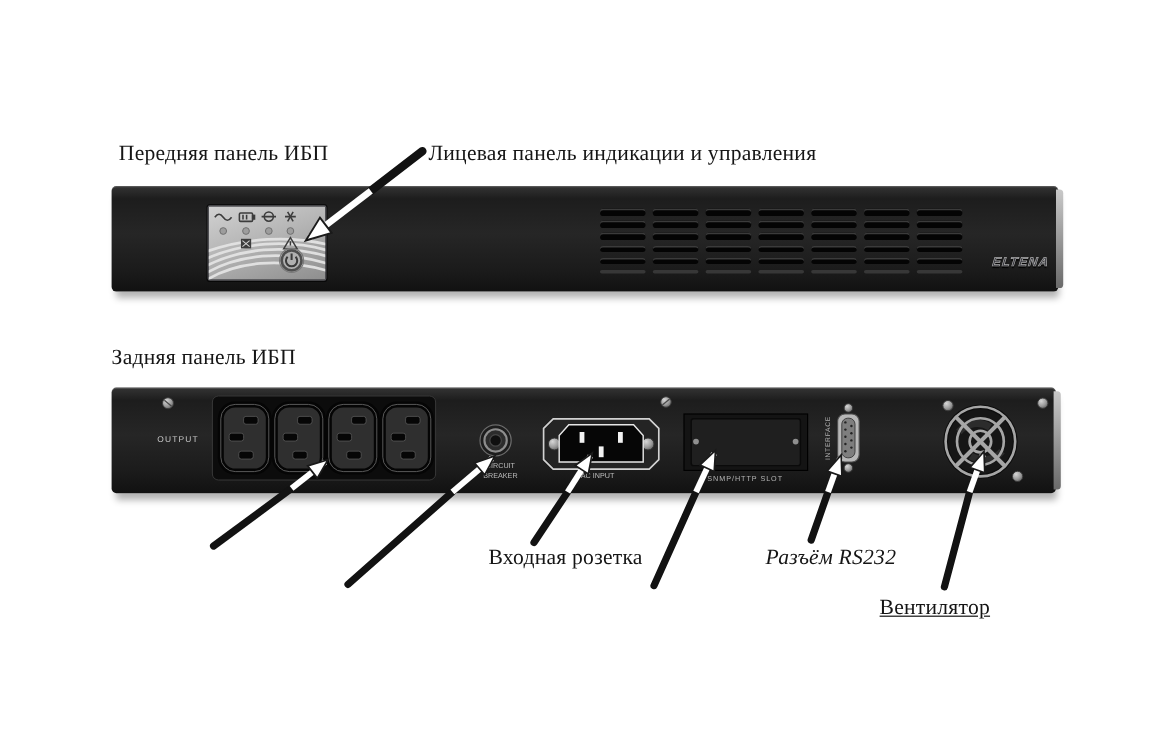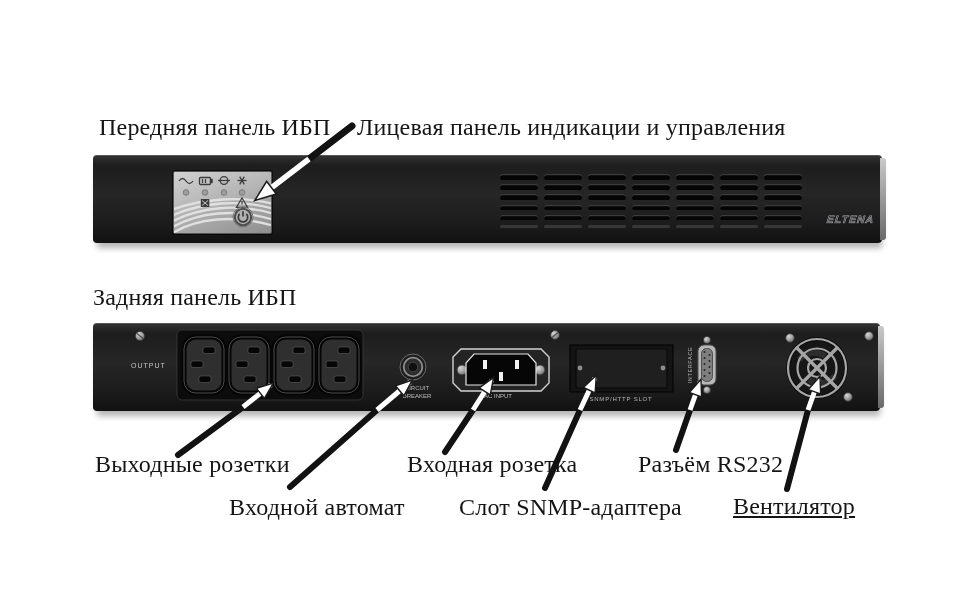--- a/index.html
+++ b/index.html
@@ -1,18 +1,18 @@
 <!DOCTYPE html>
 <html style="--label-text: #151515; --chassis-dark: #1e1e1e; --panel-face: #b3b3b3; --metal: #9e9e9e; --arrow-tail: #121212; --arrow-head: #ffffff;"><head>
 <meta charset="utf-8">
 <style>
   html,body{margin:0;padding:0;background:#ffffff;}
   .stage{position:relative;width:970px;height:608px;background:#fff;overflow:hidden;
          font-family:"Liberation Serif","DejaVu Serif",serif;}
-  .ru-label{position:absolute;font-size:24px;line-height:22px;color:var(--label-text,#151515);
+  .ru-label{position:absolute;font-size:18px;line-height:22px;color:var(--label-text,#151515);
             white-space:nowrap;letter-spacing:.2px;}
   
   .chassis{position:absolute;left:93px;width:789px;height:88px;border-radius:4px;
            background:linear-gradient(180deg,#343434 0%,#1d1d1d 12%,#262626 45%,#1b1b1b 80%,#111 100%);
            box-shadow:2px 7px 6px -2px rgba(0,0,0,.30), inset 0 1px 0 rgba(255,255,255,.18);}
   .chassis::after{content:"";position:absolute;right:-4px;top:3px;bottom:3px;width:6px;
            background:linear-gradient(180deg,#c9c9c9,#8f8f8f 60%,#6a6a6a);border-radius:0 3px 3px 0;}
   .chassis.front{top:155px;}
   .chassis.rear{top:323px;width:787px;}
   
@@ -314,19 +314,16 @@
       <line x1="676" y1="450" x2="690" y2="410" stroke="#121212" stroke-width="6" stroke-linecap="round"></line>
       <line x1="690" y1="410" x2="700" y2="382" stroke="#ffffff" stroke-width="5" marker-end="url(#headW)"></line>
     </g>
 
     <g>
       <line x1="787" y1="489" x2="808" y2="410" stroke="#121212" stroke-width="6" stroke-linecap="round"></line>
       <line x1="808" y1="410" x2="819" y2="379" stroke="#ffffff" stroke-width="5" marker-end="url(#headW)"></line>
     </g>
   </svg>
 
-  <div class="ru-label" style="left:95px;top:453px;">Выходные розетки</div>
   <div class="ru-label" style="left:407px;top:453px;text-align:right;">Входная розетка</div>
-  <div class="ru-label" style="left:638px;top:453px;">Разъём RS232</div>
-  <div class="ru-label" style="left:229px;top:496px;">Входной автомат</div>
-  <div class="ru-label" style="left:459px;top:496px;">Слот SNMP-адаптера</div>
+  <div class="ru-label" style="left:638px;top:453px;font-style:italic;">Разъём RS232</div>
   <div class="ru-label" style="left:733px;top:495px;text-decoration:underline;">Вентилятор</div>
 </div>
 
 </body></html>

